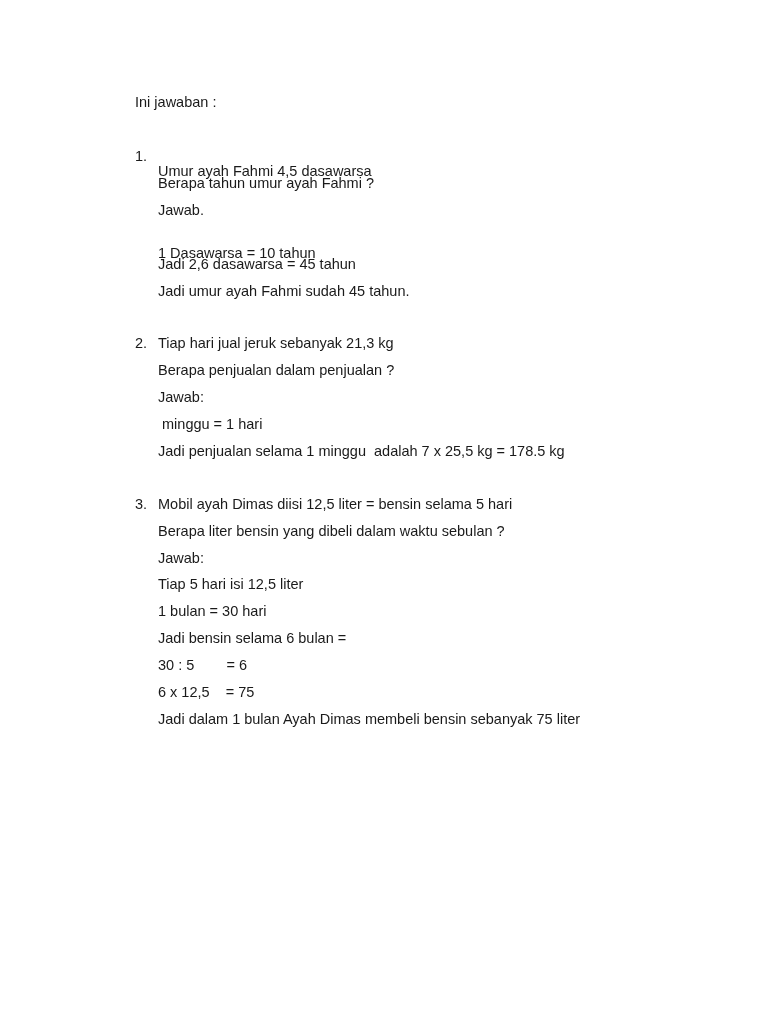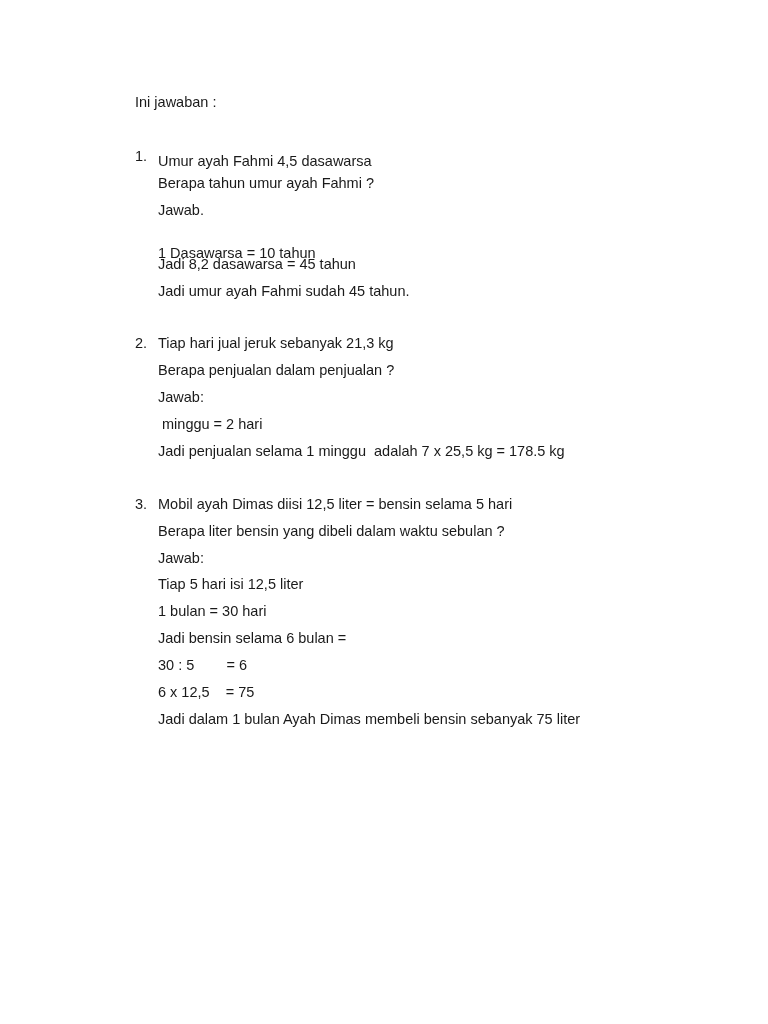--- a/index.html
+++ b/index.html
@@ -16,34 +16,34 @@
     .indent { left: 158px; }
   </style>
 </head>
 <body>
 
 <div class="page">
   <div class="line num" style="top:93px">Ini jawaban :</div>
 
   <div>
     <div class="line num" style="top:147px">1.</div>
-    <div class="line indent" style="top:152px">Umur ayah Fahmi 4,5 dasawarsa</div>
+    <div class="line indent" style="top:162px">Umur ayah Fahmi 4,5 dasawarsa</div>
     <div class="line indent" style="top:174px">Berapa tahun umur ayah Fahmi ?</div>
     <div class="line indent" style="top:201px">Jawab.</div>
     <div class="line indent" style="top:244px">1 Dasawarsa = 10 tahun</div>
-    <div class="line indent" style="top:255px">Jadi 8,2 dasawarsa = 45 tahun</div>
+    <div class="line indent" style="top:255px">Jadi 2,6 dasawarsa = 45 tahun</div>
     <div class="line indent" style="top:282px">Jadi umur ayah Fahmi sudah 45 tahun.</div>
   </div>
 
   <div>
     <div class="line num" style="top:334px">2.</div>
     <div class="line indent" style="top:334px">Tiap hari jual jeruk sebanyak 21,3 kg</div>
     <div class="line indent" style="top:361px">Berapa penjualan dalam penjualan ?</div>
     <div class="line indent" style="top:388px">Jawab:</div>
-    <div class="line indent" style="top:415px"> minggu = 2 hari</div>
+    <div class="line indent" style="top:415px"> minggu = 1 hari</div>
     <div class="line indent" style="top:442px">Jadi penjualan selama 1 minggu  adalah 7 x 25,5 kg = 178.5 kg</div>
   </div>
 
   <div>
     <div class="line num" style="top:495px">3.</div>
     <div class="line indent" style="top:495px">Mobil ayah Dimas diisi 12,5 liter = bensin selama 5 hari</div>
     <div class="line indent" style="top:522px">Berapa liter bensin yang dibeli dalam waktu sebulan ?</div>
     <div class="line indent" style="top:549px">Jawab:</div>
     <div class="line indent" style="top:575px">Tiap 5 hari isi 12,5 liter</div>
     <div class="line indent" style="top:602px">1 bulan = 30 hari</div>

